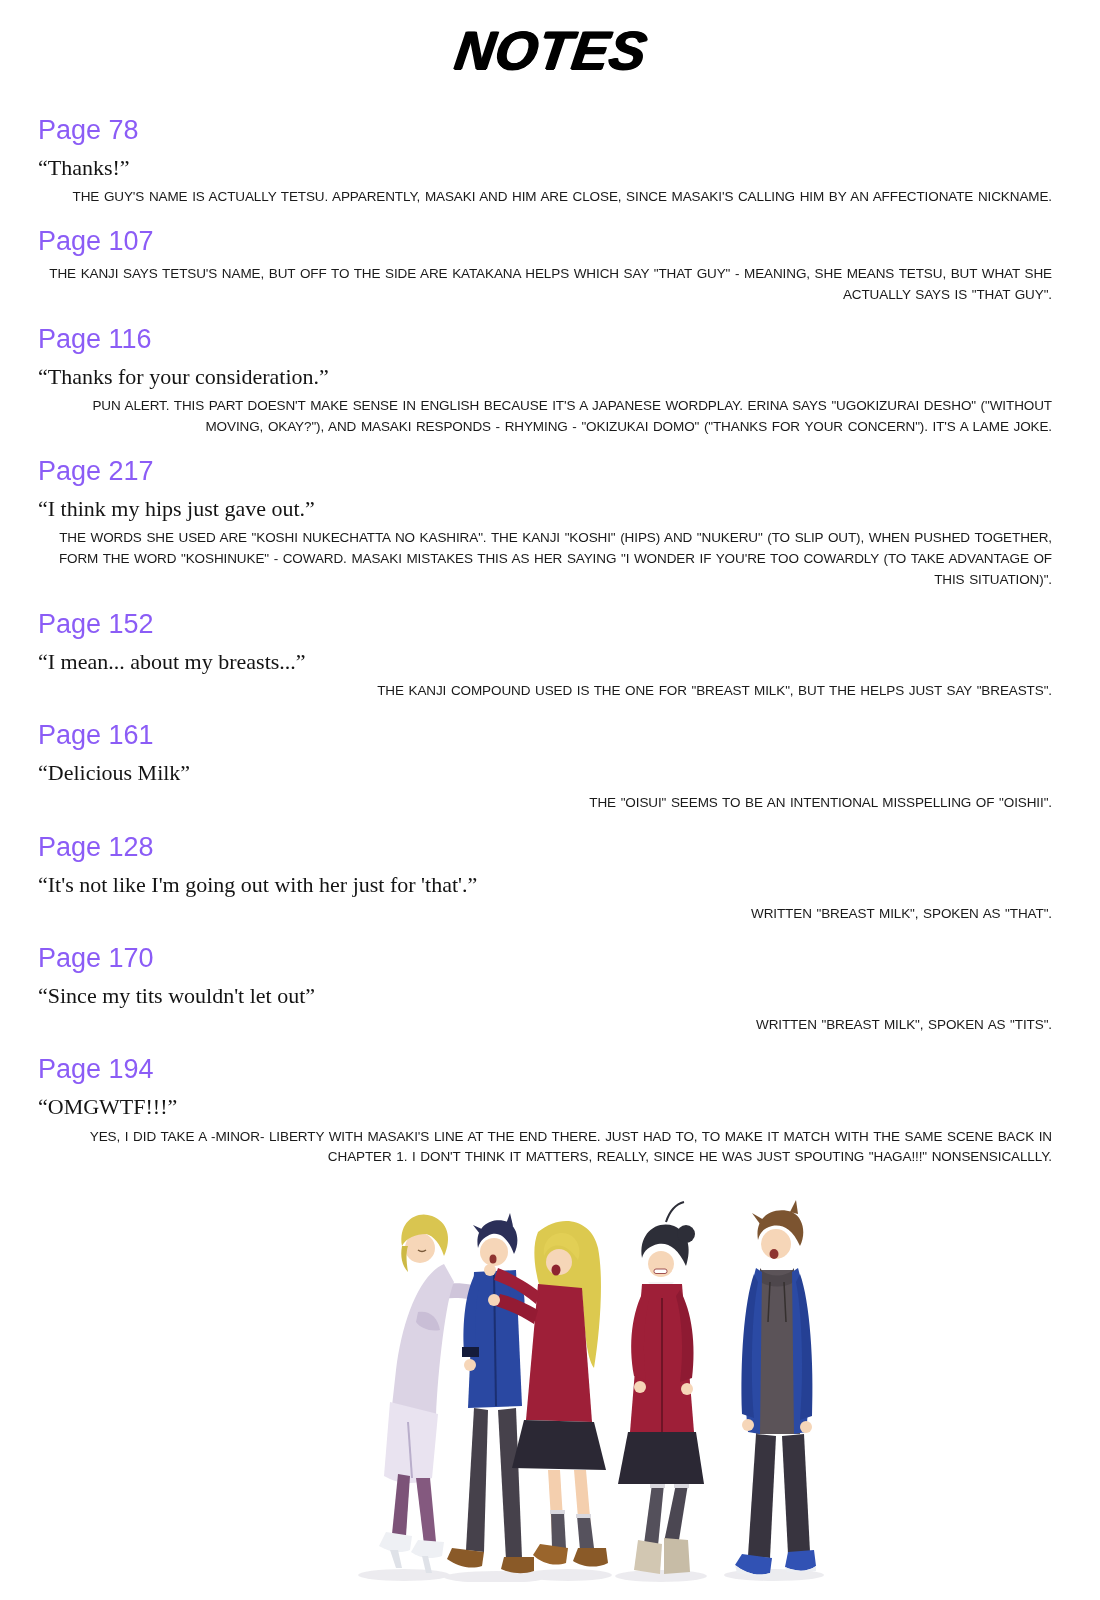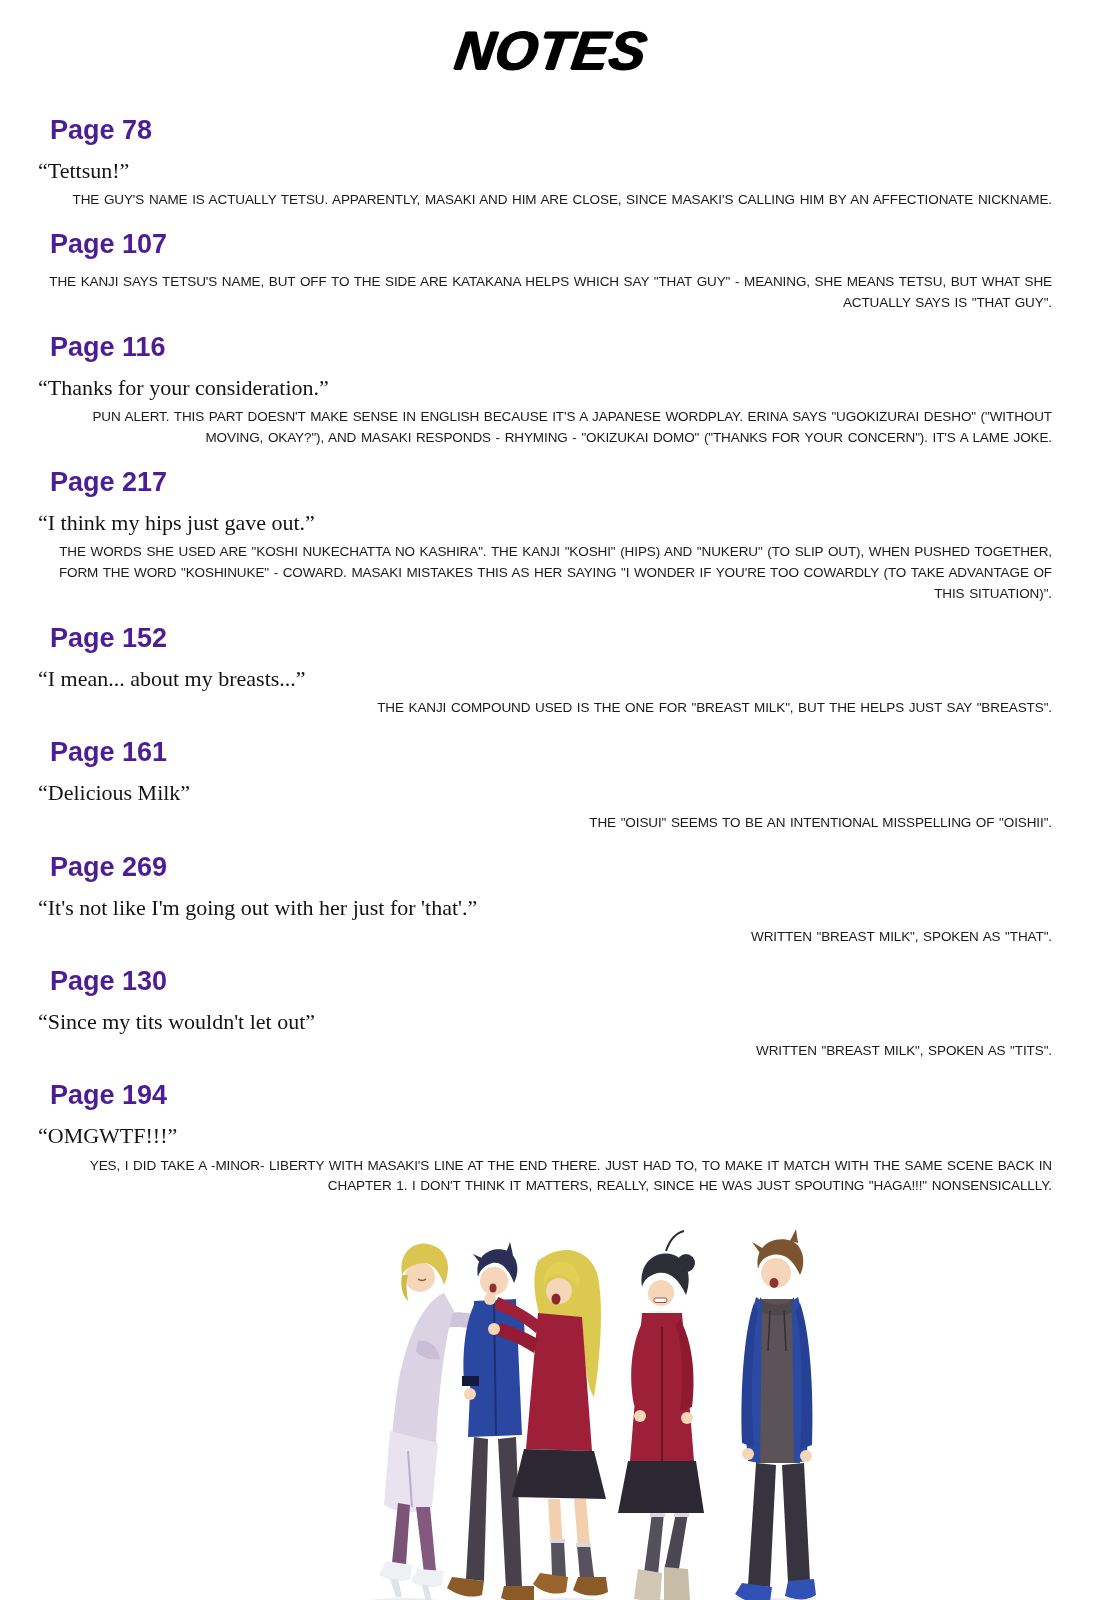--- a/index.html
+++ b/index.html
@@ -13,21 +13,21 @@
     margin:22px 0 0 0;text-align:center;
     font-size:54px;line-height:1.05;font-weight:900;font-style:italic;
     letter-spacing:1px;
     transform:skewX(-8deg);
     text-shadow:1px 0 0 #000,-1px 0 0 #000,0 1px 0 #000;
     color:#000;
   }
   .sec{margin-top:18px;}
   .sec.first{margin-top:36px;}
   h2.page-head{
-    margin:12px;font-size:27px;font-weight:700;line-height:1.15;color:#4c1d95;
+    margin:0;font-size:27px;font-weight:400;line-height:1.15;color:#8b5cf6;
     letter-spacing:0px;
   }
   p.quote{
     margin:9px 0 0 0;
     font-family:"Liberation Serif","DejaVu Serif",serif;
     font-size:22px;line-height:1.15;color:#141414;
   }
   p.note{
     margin:7px 0 0 0;
     font-size:13.5px;line-height:1.55;letter-spacing:-0.1px;word-spacing:1px;
@@ -44,21 +44,21 @@
 </style>
 </head>
 <body>
 
 <div class="content">
 
   <h1 class="title">NOTES</h1>
 
   <section class="sec first">
     <h2 class="page-head">Page 78</h2>
-    <p class="quote">“Tettsun!”</p>
+    <p class="quote">“Thanks!”</p>
     <p class="note">THE GUY'S NAME IS ACTUALLY TETSU. APPARENTLY, MASAKI AND HIM ARE CLOSE, SINCE MASAKI'S CALLING HIM BY AN AFFECTIONATE NICKNAME.</p>
   </section>
 
   <section class="sec">
     <h2 class="page-head">Page 107</h2>
     <p class="note">THE KANJI SAYS TETSU'S NAME, BUT OFF TO THE SIDE ARE KATAKANA HELPS WHICH SAY "THAT GUY" - MEANING, SHE MEANS TETSU, BUT WHAT SHE ACTUALLY SAYS IS "THAT GUY".</p>
   </section>
 
   <section class="sec">
     <h2 class="page-head">Page 116</h2>
@@ -78,27 +78,27 @@
     <p class="note">THE KANJI COMPOUND USED IS THE ONE FOR "BREAST MILK", BUT THE HELPS JUST SAY "BREASTS".</p>
   </section>
 
   <section class="sec">
     <h2 class="page-head">Page 161</h2>
     <p class="quote">“Delicious Milk”</p>
     <p class="note">THE "OISUI" SEEMS TO BE AN INTENTIONAL MISSPELLING OF "OISHII".</p>
   </section>
 
   <section class="sec">
-    <h2 class="page-head">Page 269</h2>
+    <h2 class="page-head">Page 128</h2>
     <p class="quote">“It's not like I'm going out with her just for 'that'.”</p>
     <p class="note">WRITTEN "BREAST MILK", SPOKEN AS "THAT".</p>
   </section>
 
   <section class="sec">
-    <h2 class="page-head">Page 130</h2>
+    <h2 class="page-head">Page 170</h2>
     <p class="quote">“Since my tits wouldn't let out”</p>
     <p class="note">WRITTEN "BREAST MILK", SPOKEN AS "TITS".</p>
   </section>
 
   <section class="sec">
     <h2 class="page-head">Page 194</h2>
     <p class="quote">“OMGWTF!!!”</p>
     <p class="note">YES, I DID TAKE A -MINOR- LIBERTY WITH MASAKI'S LINE AT THE END THERE. JUST HAD TO, TO MAKE IT MATCH WITH THE SAME SCENE BACK IN CHAPTER 1. I DON'T THINK IT MATTERS, REALLY, SINCE HE WAS JUST SPOUTING "HAGA!!!" NONSENSICALLLY.</p>
   </section>
 

